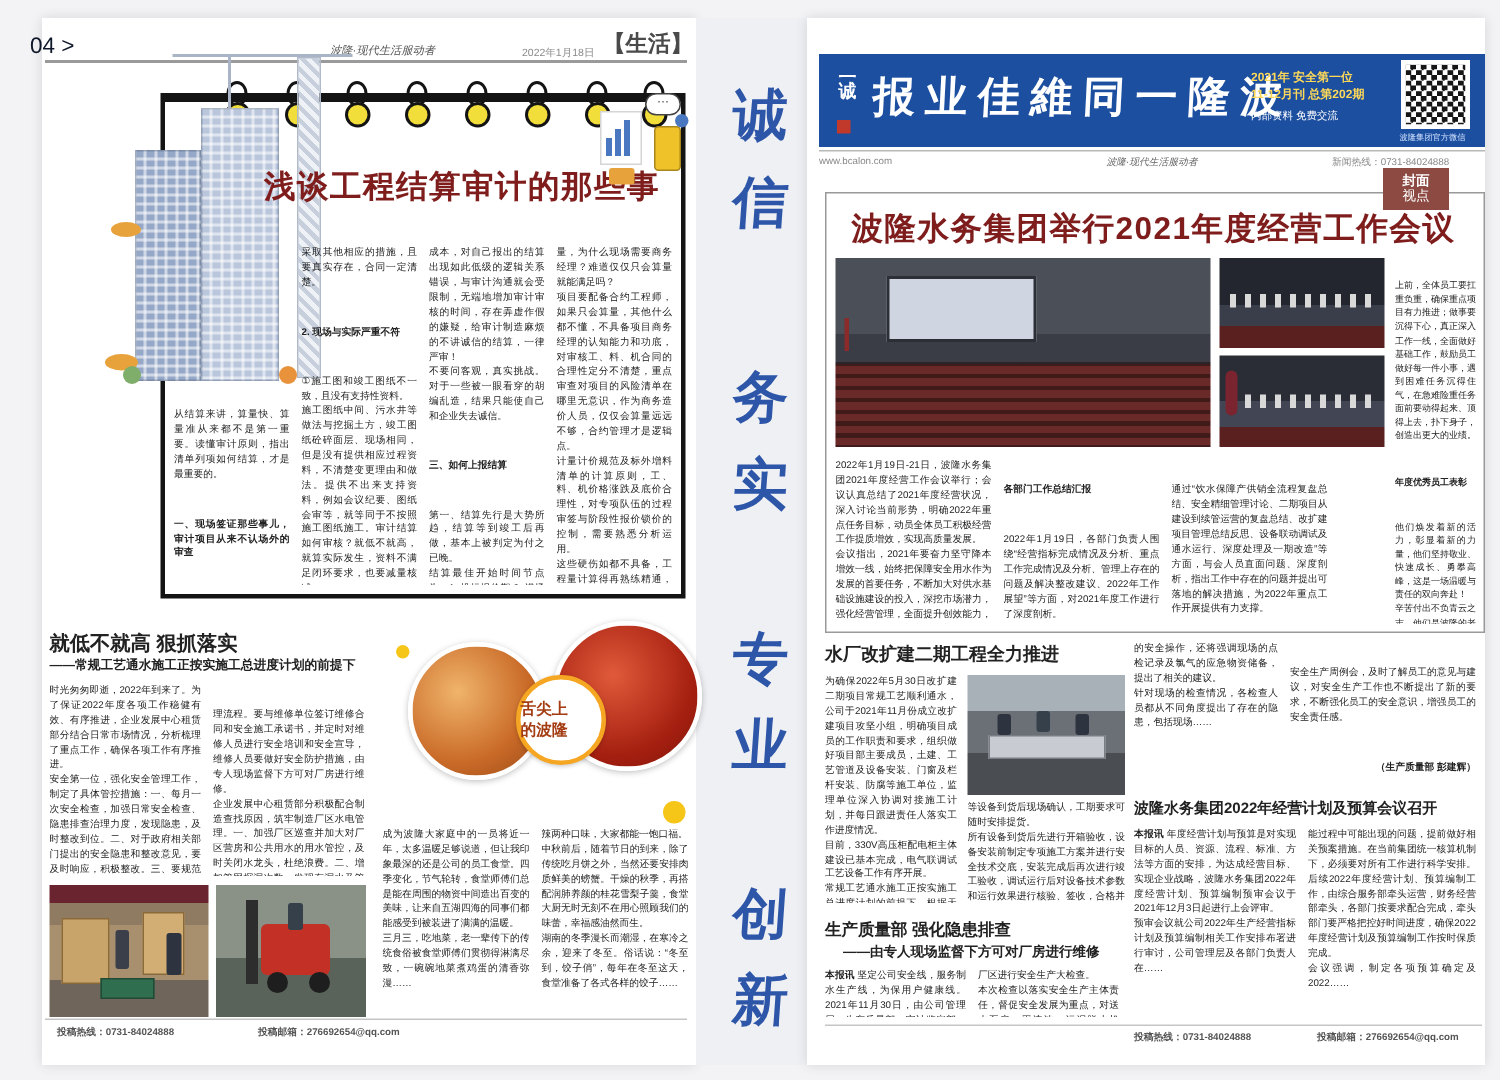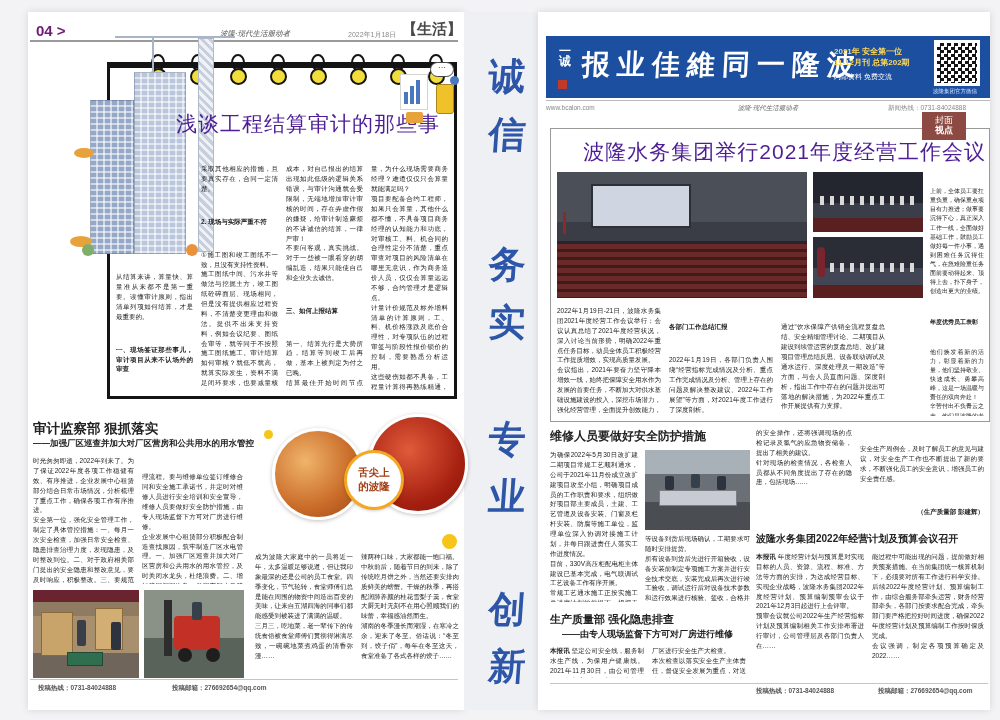--- a/index.html
+++ b/index.html
@@ -6,21 +6,21 @@
   body{width:1000px;height:720px;position:relative;background:#f3f3f5;
        font-family:"Liberation Sans","DejaVu Sans",sans-serif;overflow:hidden}
   .a{position:absolute}
   .page{background:#fff;box-shadow:0 0 8px rgba(0,0,0,.12)}
   .body{font-size:6.5px;line-height:1.52;text-align:justify;color:#222;
         white-space:pre-line;overflow:hidden}
   .body b{font-weight:bold}
   .bh{font-weight:bold;white-space:pre-line}
   .credit{text-align:right;font-weight:bold}
   .rule{background:#9a9a9a}
-  .t-big{font-weight:normal;color:#4c1d95;letter-spacing:1px}
+  .t-big{font-weight:bold;color:#7f1d1d;letter-spacing:1px}
   .caps{font-weight:bold;color:#222}
   
   .lamp{position:absolute;width:15px;height:34px}
   .lamp .loop{display:block;width:10px;height:13px;border:2.5px solid #141414;
               border-radius:50%;margin:0 auto;background:transparent}
   .lamp .bulb{display:block;width:13px;height:13px;background:#f2de3b;
               border:2px solid #141414;border-radius:50%;margin:-3px auto 0}
   
   .tower{position:absolute;border:1px solid rgba(70,85,110,.35)}
   .win{background-image:
@@ -45,21 +45,21 @@
   .peoplerow{position:absolute;left:6%;right:6%;height:9px;
       background:repeating-linear-gradient(90deg,#d9d9d9 0 4px,transparent 4px 10px)}
 </style>
 </head>
 <body>
 
 <div class="a page" style="left:28px;top:12px;width:436px;height:698px"></div>
 <div class="a" style="left:464px;top:12px;width:74px;height:698px;background:#eef0f3"></div>
 <div class="a page" style="left:538px;top:12px;width:452px;height:698px"></div>
 
-<div class="a" style="left:36px;top:22px;font-size:15px;font-weight:bold;color:#701a75">04 &gt;</div>
+<div class="a" style="left:20px;top:22px;font-size:15px;font-weight:normal;color:#0f172a">04 &gt;</div>
 <div class="a" style="left:180px;top:29px;width:150px;text-align:center;font-size:7.5px;font-style:italic;color:#555">波隆·现代生活服动者</div>
 <div class="a" style="left:348px;top:30px;font-size:7px;color:#8a8a8a">2022年1月18日</div>
 <div class="a" style="left:402px;top:20px;font-size:15px;font-weight:bold;color:#4a4a4a">【生活】</div>
 <div class="a rule" style="left:30px;top:40px;width:428px;height:2px"></div>
 
 <div class="a" style="left:107px;top:62px;width:350px;height:337px;border:3px solid #141414;border-top-width:6px;box-sizing:border-box"></div>
 
 <div class="a">
   <span class="lamp" style="left:150px;top:54px">
       <i class="loop"></i>
@@ -144,22 +144,22 @@
 第二、工程预算独立，监理、业主、第三方咨询等商务工作的基础计算，此阶段把控进度明确定价。</p>
 </div>
 <div class="a body" style="left:371px;top:148px;width:77px;height:242px">
   <p>量，为什么现场需要商务经理？难道仅仅只会算量就能满足吗？
 项目要配备合约工程师，如果只会算量，其他什么都不懂，不具备项目商务经理的认知能力和功底，对审核工、料、机合同的合理性定分不清楚，重点审查对项目的风险清单在哪里无意识，作为商务造价人员，仅仅会算量远远不够，合约管理才是逻辑点。
 计量计价规范及标外增料清单的计算原则，工、料、机价格涨跌及底价合理性，对专项队伍的过程审签与阶段性报价锁价的控制，需要熟悉分析运用。
 这些硬伤如都不具备，工程量计算得再熟练精通，每一分钱花得不冤枉，读不懂审计原则，算量快和算量准都不是最重要的，算量是应对的基础，关键是要读懂合同内容与解读清楚在争议发生的时候如何定纠纷，搞清楚审计规则，比算量的快和准更重要得多。</p>
   
 </div>
 
-<div class="a caps" style="left:33px;top:420px;font-size:13.5px">审计监察部 狠抓落实</div>
-<div class="a caps" style="left:33px;top:438px;font-size:8.5px">——加强厂区巡查并加大对厂区营房和公共用水的用水管控</div>
+<div class="a caps" style="left:33px;top:420px;font-size:13.5px">就低不就高 狠抓落实</div>
+<div class="a caps" style="left:33px;top:438px;font-size:8.5px">——常规工艺通水施工正按实施工总进度计划的前提下</div>
 <div class="a body" style="left:33px;top:456px;width:101px;height:128px">时光匆匆即逝，2022年到来了。为了保证2022年度各项工作稳健有效、有序推进，企业发展中心租赁部分结合日常市场情况，分析梳理了重点工作，确保各项工作有序推进。
 安全第一位，强化安全管理工作，制定了具体管控措施：一、每月一次安全检查，加强日常安全检查、隐患排查治理力度，发现隐患，及时整改到位。二、对于政府相关部门提出的安全隐患和整改意见，要及时响应，积极整改。三、要规范厂房维修管……</div>
 <div class="a body" style="left:142px;top:456px;width:101px;height:128px">
   <p>理流程。要与维修单位签订维修合同和安全施工承诺书，并定时对维修人员进行安全培训和安全宣导，维修人员要做好安全防护措施，由专人现场监督下方可对厂房进行维修。
 企业发展中心租赁部分积极配合制造查找原因，筑牢制造厂区水电管理。一、加强厂区巡查并加大对厂区营房和公共用水的用水管控，及时关闭水龙头，杜绝浪费。二、增加管网探漏次数，发现有漏水及管道破损情况，及时上报并维修。</p>
   
 </div>
 <div class="photo" style="left:33px;top:590px;width:106px;height:88px;background:linear-gradient(180deg,#6a2430 0 14%,#8f7a62 14% 30%,#a8906e 30% 72%,#6f655a 72% 100%)">
   <div class="a" style="left:8px;top:22px;width:30px;height:42px;background:#c8a36a;border:1px solid #8a6a3a"></div>
   <div class="a" style="left:62px;top:18px;width:26px;height:40px;background:#d2ad74;border:1px solid #8a6a3a"></div>
@@ -170,21 +170,21 @@
 <div class="photo" style="left:144px;top:590px;width:100px;height:88px;background:linear-gradient(180deg,#8a9288 0 55%,#5a635a 55% 100%)">
   <div class="a" style="left:30px;top:26px;width:46px;height:34px;background:#c23026;border-radius:4px"></div>
   <div class="a" style="left:20px;top:10px;width:8px;height:56px;background:#2d2d2d"></div>
   <div class="dot" style="left:34px;top:58px;width:14px;height:14px;background:#1e1e1e"></div>
   <div class="dot" style="left:62px;top:58px;width:14px;height:14px;background:#1e1e1e"></div>
   <div class="a" style="left:48px;top:12px;width:10px;height:18px;background:#35404a;border-radius:2px"></div>
 </div>
 
 <div class="circle-photo" style="left:272px;top:428px;width:86px;height:86px;background:radial-gradient(circle at 35% 35%,#f0b46a,#c96a28 60%,#9a4a18)"></div>
 <div class="circle-photo" style="left:368px;top:414px;width:94px;height:94px;background:radial-gradient(circle at 40% 35%,#e05a3a,#a51f10 65%,#7e150a)"></div>
-<div class="a" style="left:344px;top:450px;width:54px;height:54px;border-radius:50%;background:#fff;border:3px solid #f5a623;box-shadow:0 1px 3px rgba(0,0,0,.2);display:flex;flex-direction:column;align-items:center;justify-content:center">
+<div class="a" style="left:344px;top:450px;width:54px;height:54px;border-radius:50%;background:#fff;border:3px solid #f5a623;box-shadow:0 1px 3px rgba(0,0,0,.2);display:flex;flex-direction:column;justify-content:center">
   <span style="font-size:10.5px;font-weight:bold;color:#a33c12">舌尖上</span>
   <span style="font-size:10.5px;font-weight:bold;color:#a33c12">的波隆</span>
 </div>
 <div class="dot" style="left:264px;top:430px;width:9px;height:9px;background:#f5c518"></div>
 <div class="dot" style="left:442px;top:534px;width:15px;height:15px;background:#f5c518"></div>
 <div class="a body" style="left:255px;top:552px;width:98px;height:128px">成为波隆大家庭中的一员将近一年，太多温暖足够说道，但让我印象最深的还是公司的员工食堂。四季变化，节气轮转，食堂师傅们总是能在周围的物资中间造出百变的美味，让来自五湖四海的同事们都能感受到被装进了满满的温暖。
 三月三，吃地菜，老一辈传下的传统食俗被食堂师傅们贯彻得淋漓尽致，一碗碗地菜煮鸡蛋的清香弥漫……</div>
 <div class="a body" style="left:361px;top:552px;width:98px;height:128px">辣两种口味，大家都能一饱口福。
 中秋前后，随着节日的到来，除了传统吃月饼之外，当然还要安排肉质鲜美的螃蟹。干燥的秋季，再搭配润肺养颜的桂花雪梨子羹，食堂大厨无时无刻不在用心照顾我们的味蕾，幸福感油然而生。
 湖南的冬季漫长而潮湿，在寒冷之余，迎来了冬至。俗话说：“冬至到，饺子俏”，每年在冬至这天，食堂准备了各式各样的饺子……</div>
@@ -212,24 +212,24 @@
   <div class="a qr" style="left:388px;top:4px;width:40px;height:40px"></div>
   <div class="a" style="left:378px;top:52px;width:62px;text-align:center;font-size:5.5px;color:#cfe0ff">波隆集团官方微信</div>
 </div>
 <div class="a rule" style="left:546px;top:100px;width:444px;height:1px;background:#b8b8b8"></div>
 <div class="a" style="left:546px;top:104px;font-size:6.5px;color:#888">www.bcalon.com</div>
 <div class="a" style="left:700px;top:104px;width:136px;text-align:center;font-size:6.5px;font-style:italic;color:#666">波隆·现代生活服动者</div>
 <div class="a" style="left:888px;top:104px;font-size:6.5px;color:#888">新闻热线：0731-84024888</div>
 
 <div class="a" style="left:550px;top:128px;width:438px;height:292px;border:1px solid #999"></div>
 <div class="a" style="left:922px;top:112px;width:44px;height:28px;background:#8c4a42;color:#fff;display:flex;flex-direction:column;align-items:center;justify-content:center;line-height:1.1">
-  <span style="font-size:9px;font-weight:normal">封面</span>
-  <span style="font-size:9px;font-weight:bold">视点</span>
-</div>
-<div class="a t-big" style="left:552px;top:138px;width:434px;text-align:right;font-size:21px">波隆水务集团举行2021年度经营工作会议</div>
+  <span style="font-size:9px;font-weight:bold">封面</span>
+  <span style="font-size:9px;font-weight:normal">视点</span>
+</div>
+<div class="a t-big" style="left:552px;top:138px;width:434px;text-align:center;font-size:21px">波隆水务集团举行2021年度经营工作会议</div>
 
 <div class="photo" style="left:557px;top:172px;width:250px;height:126px;background:linear-gradient(180deg,#4b4f58 0 40%,#3a3d46 40% 56%,#642a28 56% 100%)">
   <div class="a" style="left:34px;top:12px;width:96px;height:40px;background:#cfd6e2;border:2px solid #2c2f36"></div>
   <div class="seatrows"></div>
   <div class="a" style="left:6px;top:40px;width:3px;height:22px;background:#8a2a2a"></div>
 </div>
 <div class="photo" style="left:813px;top:172px;width:110px;height:60px;background:linear-gradient(180deg,#23262e 0 52%,#3a3e4a 52% 76%,#5a2020 76% 100%)">
   <div class="peoplerow" style="top:24px"></div>
 </div>
 <div class="photo" style="left:813px;top:237px;width:110px;height:61px;background:linear-gradient(180deg,#2a2d36 0 50%,#424654 50% 78%,#5a2020 78% 100%)">
@@ -256,21 +256,21 @@
   
   
   
 </div>
 <div class="a body" style="left:781px;top:306px;width:104px;height:110px">
   <p>通过“饮水保障产供销全流程复盘总结、安全精细管理讨论、二期项目从建设到续管运营的复盘总结、改扩建项目管理总结反思、设备联动调试及通水运行、深度处理及一期改造”等方面，与会人员直面问题、深度剖析，指出工作中存在的问题并提出可落地的解决措施，为2022年重点工作开展提供有力支撑。</p>
   
   
 </div>
 
-<div class="a caps" style="left:550px;top:428px;font-size:12px">维修人员要做好安全防护措施</div>
+<div class="a caps" style="left:550px;top:428px;font-size:12px">水厂改扩建二期工程全力推进</div>
 <div class="a body" style="left:550px;top:450px;width:88px;height:152px">为确保2022年5月30日改扩建二期项目常规工艺顺利通水，公司于2021年11月份成立改扩建项目攻坚小组，明确项目成员的工作职责和要求，组织做好项目部主要成员，土建、工艺管道及设备安装、门窗及栏杆安装、防腐等施工单位，监理单位深入协调对接施工计划，并每日跟进责任人落实工作进度情况。
 目前，330V高压柜配电柜主体建设已基本完成，电气联调试工艺设备工作有序开展。
 常规工艺通水施工正按实施工总进度计划的前提下，根据天气情况合理安排室内、室外施工顺序……</div>
 <div class="photo" style="left:645px;top:450px;width:105px;height:80px;background:linear-gradient(180deg,#a8b0b8 0 30%,#6a7076 30% 65%,#4a4e52 65% 100%)">
   <div class="a" style="left:14px;top:40px;width:76px;height:14px;background:#c8ccd2;border:1px solid #7a7e84"></div>
   <div class="a" style="left:20px;top:26px;width:9px;height:14px;background:#2e3340;border-radius:2px"></div>
   <div class="a" style="left:46px;top:24px;width:9px;height:14px;background:#35404a;border-radius:2px"></div>
   <div class="a" style="left:72px;top:26px;width:9px;height:14px;background:#2e3340;border-radius:2px"></div>
 </div>
 <div class="a body" style="left:645px;top:534px;width:105px;height:68px">等设备到货后现场确认，工期要求可随时安排提货。

